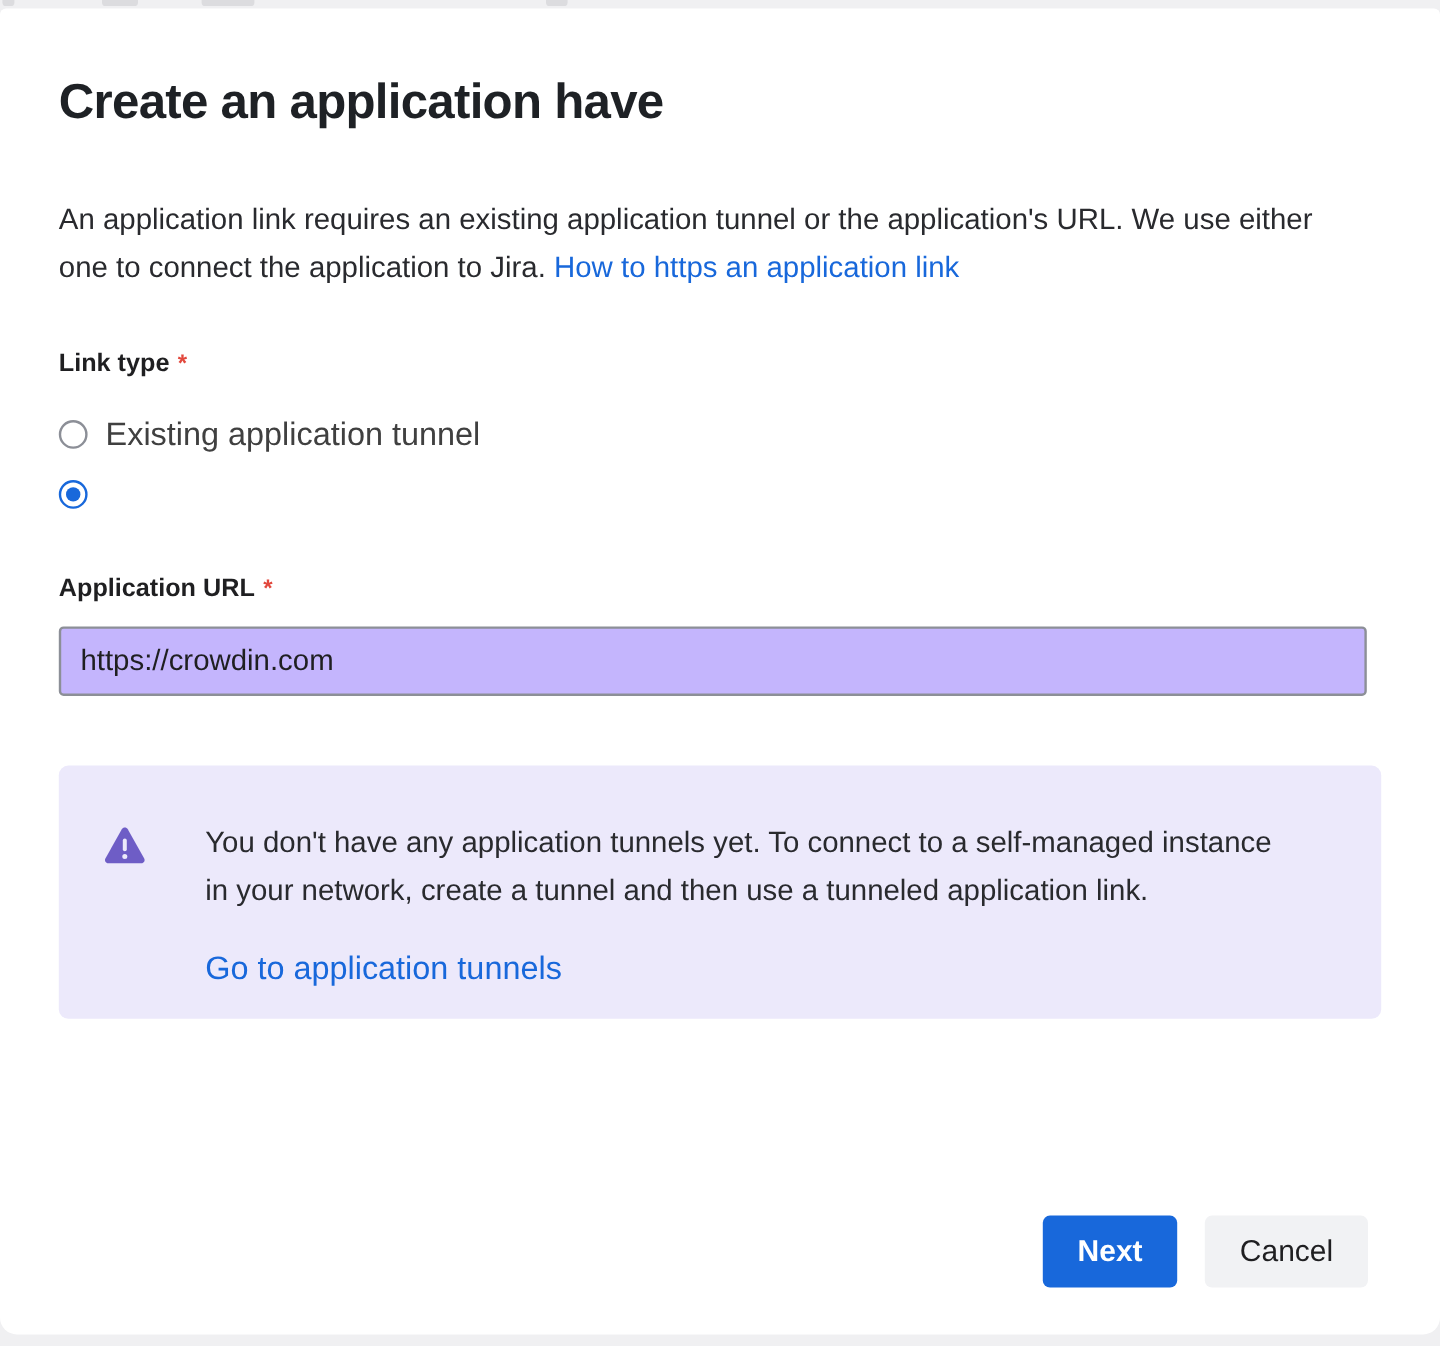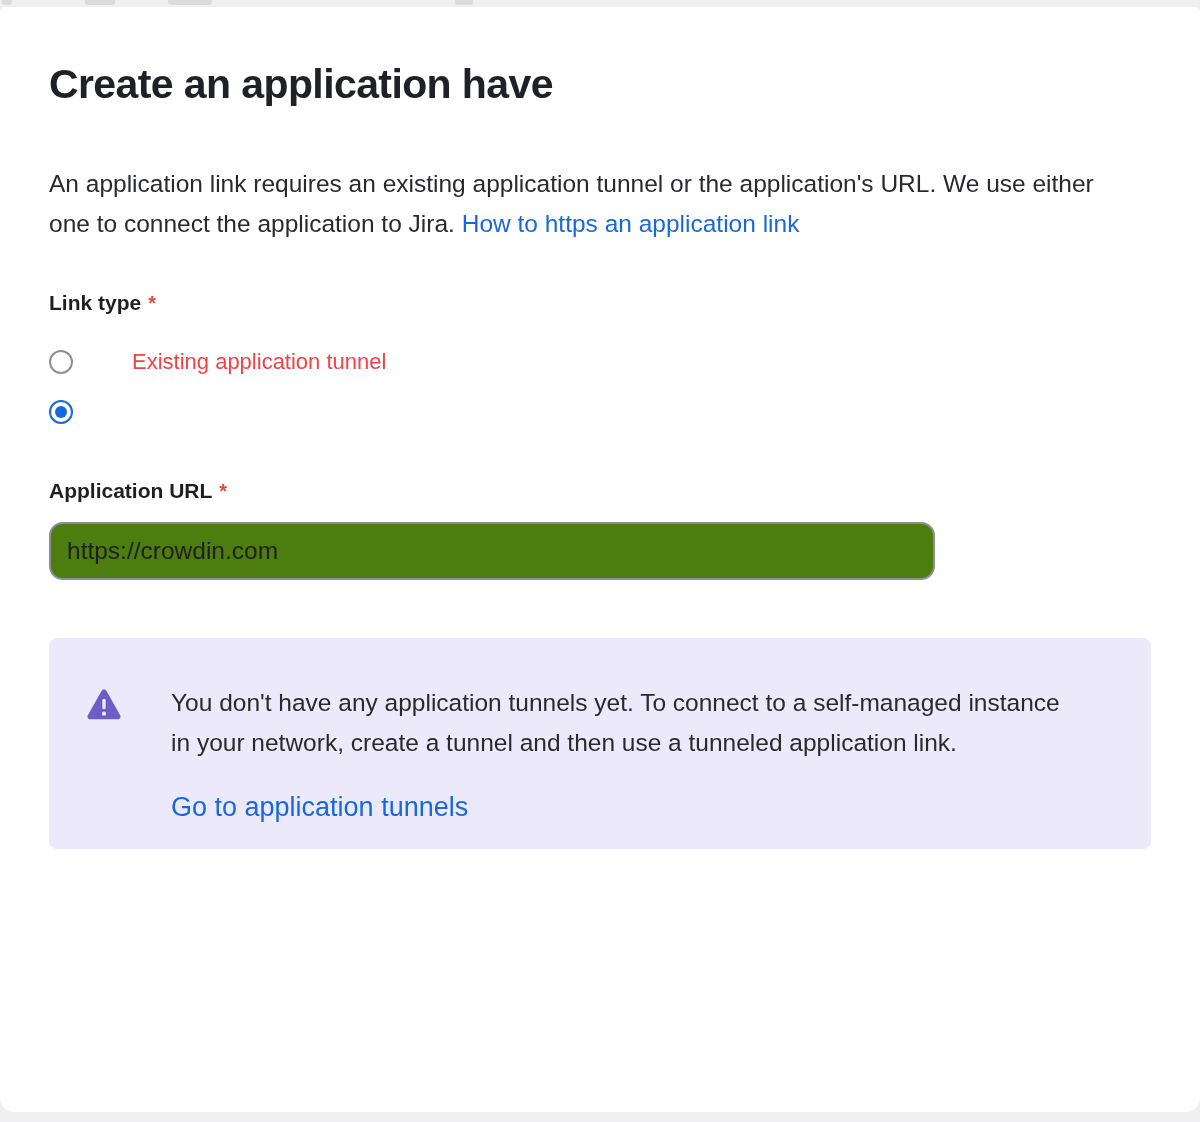--- a/index.html
+++ b/index.html
@@ -72,31 +72,31 @@
   .radio-circle.checked { border-color: #1868db; }
   .radio-circle.checked::after {
     content: "";
     position: absolute;
     left: 50%; top: 50%;
     width: 12px; height: 12px;
     margin: -6px 0 0 -6px;
     border-radius: 50%;
     background: #1868db;
   }
-  .radio-label { font-size: 22px; color: #ef4444; margin-left: 44px; }
+  .radio-label { font-size: 27px; color: #404040; }
   .url-input {
     margin-top: 19px;
-    width: 886px; height: 58px;
+    width: 1090px; height: 58px;
     border: 2px solid #8c8f97;
-    border-radius: 14px;
+    border-radius: 4px;
     padding: 0 16px;
     font-size: 24.5px;
     color: #1f1f21;
     font-family: "Liberation Sans", sans-serif;
-    background: #4d7c0f;
+    background: #c4b5fd;
     outline: none;
     display: block;
   }
   .warning-box {
     margin-top: 58px;
     width: 1102px;
     background: #ece9fb;
     border-radius: 8px;
     padding: 45px 40px 22px 35px;
     display: flex;
@@ -190,14 +190,18 @@
         <rect x="11" y="8.2" width="2" height="6.4" rx="1" fill="#ece9fb"></rect>
         <circle cx="12" cy="17.2" r="1.25" fill="#ece9fb"></circle>
       </svg>
     </div>
     <div class="warning-body">
       <div class="warning-text">You don't have any application tunnels yet. To connect to a self-managed instance in your network, create a tunnel and then use a tunneled application link.</div>
       <a class="text-link warning-link">Go to application tunnels</a>
     </div>
   </div>
 
+  <div class="footer">
+    <button class="btn btn-primary">Next</button>
+    <button class="btn btn-subtle">Cancel</button>
+  </div>
 
 </div>
 
 </body></html>

